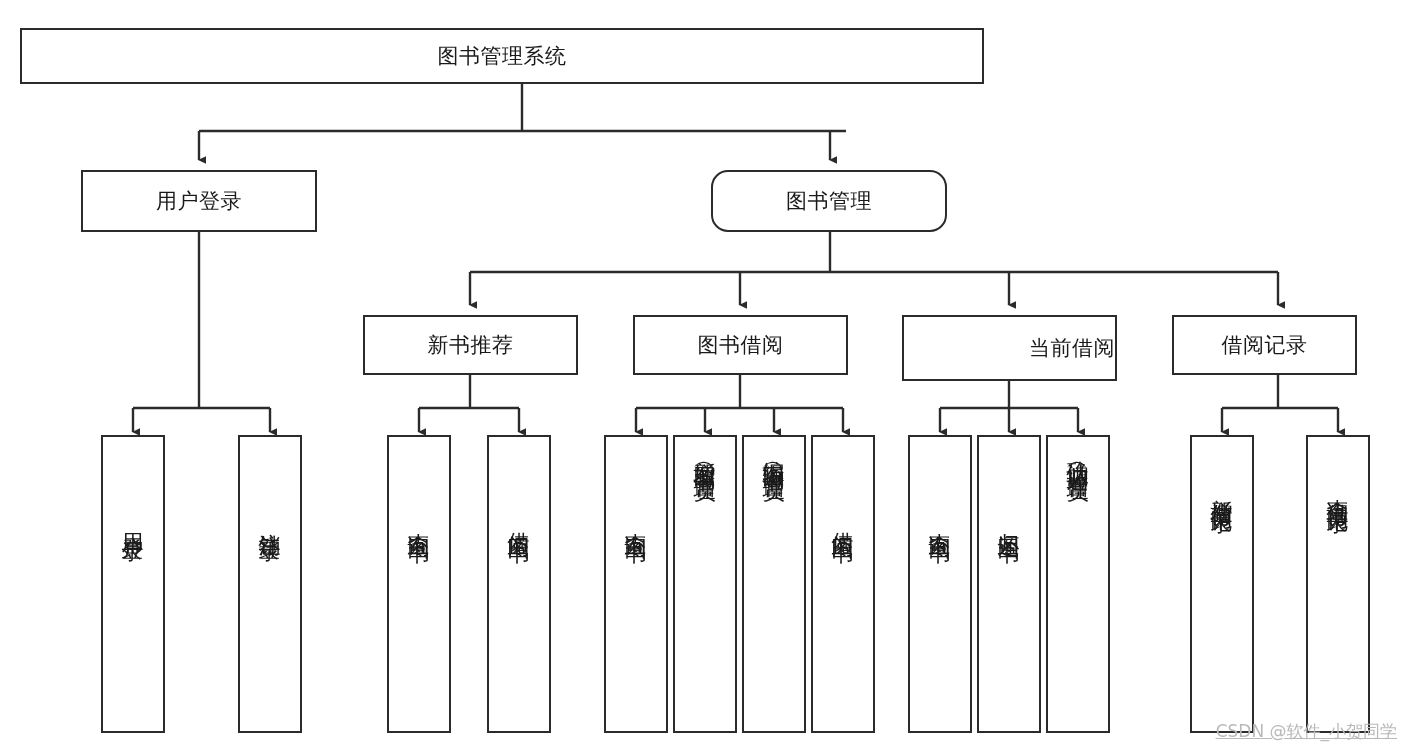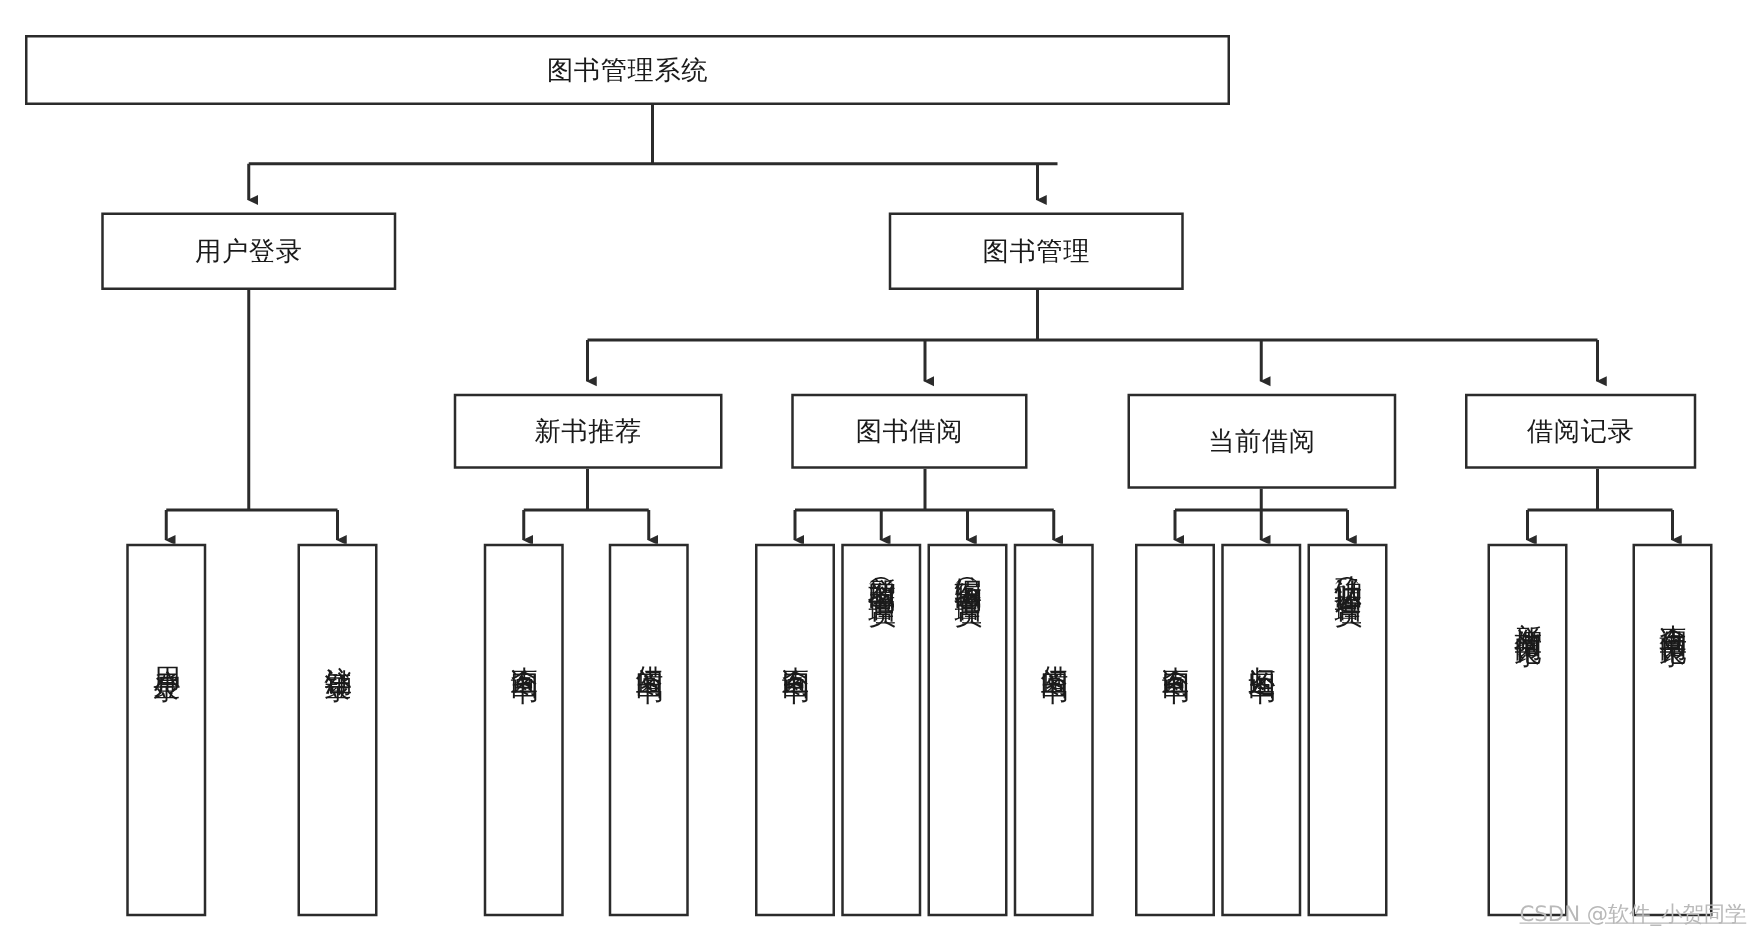--- a/index.html
+++ b/index.html
@@ -128,31 +128,31 @@
     </g>
   </svg>
 
   <div class="node horiz root" style="left:20px; top:4px; width:964px; height:56px;margin-top:24px;">
     <span class="label">图书管理系统</span>
   </div>
 
   <div class="node horiz" style="left:81px; top:170px; width:236px; height:62px;">
     <span class="label">用户登录</span>
   </div>
-  <div class="node horiz" style="left:711px; top:170px; width:236px; height:62px;">
+  <div class="node horiz" style="left:711px; top:170px; width:236px; height:62px;border-radius:17px;">
     <span class="label">图书管理</span>
   </div>
 
   <div class="node horiz" style="left:363px; top:315px; width:215px; height:60px;">
     <span class="label">新书推荐</span>
   </div>
-  <div class="node horiz" style="left:633px; top:315px; width:189px; height:60px;">
+  <div class="node horiz" style="left:633px; top:315px; width:215px; height:60px;">
     <span class="label">图书借阅</span>
   </div>
-  <div class="node horiz" style="left:902px; top:315px; width:215px; height:76px;">
+  <div class="node horiz" style="left:902px; top:315px; width:215px; height:66px;justify-content:flex-end;">
     <span class="label">当前借阅</span>
   </div>
   <div class="node horiz" style="left:1172px; top:315px; width:185px; height:60px;">
     <span class="label">借阅记录</span>
   </div>
 
   <div class="node vert" style="left:101px; top:435px; width:64px; height:298px; padding-top:78px;">
     <span class="label">用户登录</span>
   </div>
   <div class="node vert" style="left:238px; top:435px; width:64px; height:298px; padding-top:78px;">

